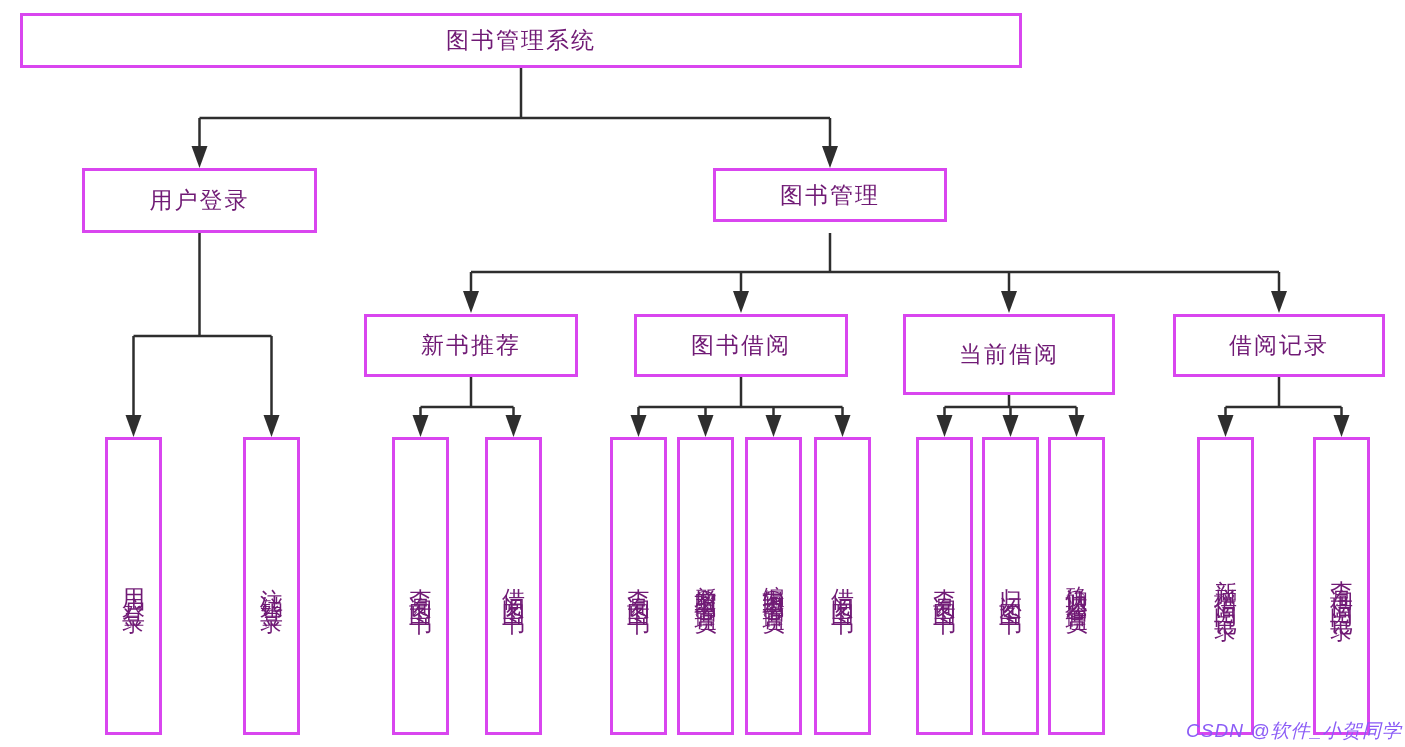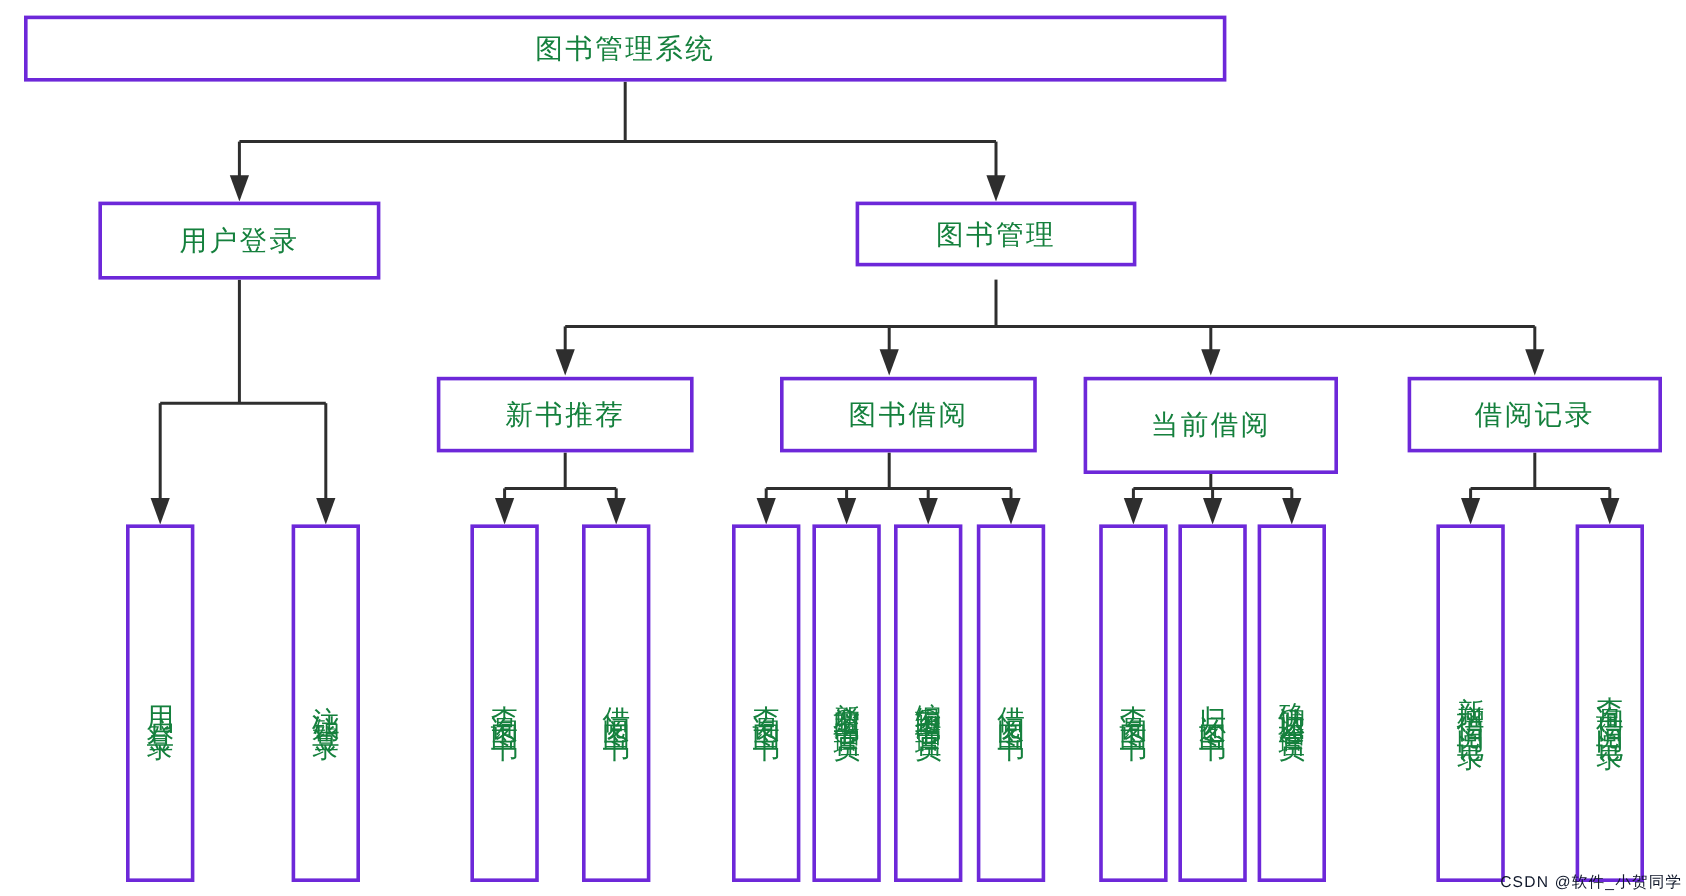--- a/index.html
+++ b/index.html
@@ -13,62 +13,63 @@
   }
   .connectors {
     position: absolute;
     left: 0; top: 0;
     width: 1405px; height: 747px;
   }
   .node {
     position: absolute;
     box-sizing: border-box;
     background: #ffffff;
-    border: 3px solid #6d28d9;
+    border: 3px solid #d946ef;
     display: flex;
     align-items: center;
     justify-content: center;
-    color: #15803d;
+    color: #701a75;
     text-align: center;
   }
   .h-label { font-size: 23px; letter-spacing: 2px; white-space: nowrap; }
   .leaf {
     writing-mode: vertical-rl;
     font-size: 23px;
     letter-spacing: 8px;
     line-height: 1;
   }
   .leaf.tight {
     font-size: 22px;
     letter-spacing: 4px;
   }
   
   .n-root  { left: 20px;  top: 13px;  width: 1002px; height: 55px; }
   .n-l2a   { left: 82px;  top: 168px; width: 235px;  height: 65px; }
   .n-l2b   { left: 713px; top: 168px; width: 234px;  height: 54px; }
   .n-l3a   { left: 364px; top: 314px; width: 214px;  height: 63px; }
-  .n-l3b   { left: 634px; top: 314px; width: 214px;  height: 63px; margin-left: 16px; }
+  .n-l3b   { left: 634px; top: 314px; width: 214px;  height: 63px; }
   .n-l3c   { left: 903px; top: 314px; width: 212px;  height: 81px; }
   .n-l3d   { left: 1173px;top: 314px; width: 212px;  height: 63px; }
   .lf      { top: 437px; width: 57px; height: 298px; }
   .lf1  { left: 105px; }  .lf2  { left: 243px; }
   .lf3  { left: 392px; }  .lf4  { left: 485px; }
   .lf5  { left: 610px; }  .lf6  { left: 677px; }
   .lf7  { left: 745px; }  .lf8  { left: 814px; }
   .lf9  { left: 916px; }  .lf10 { left: 982px; }
   .lf11 { left: 1048px; } .lf12 { left: 1197px; }
   .lf13 { left: 1313px; }
   .watermark {
     position: absolute;
     right: 3px;
     bottom: 3px;
-    font-size: 13px;
+    font-size: 19px;
     letter-spacing: 1px;
-    color: #0f172a;
+    color: #8b5cf6;
     white-space: nowrap;
+    font-style: italic;
   }
 </style>
 </head>
 <body>
 
 <div class="canvas">
 
   <svg class="connectors" viewBox="0 0 1405 747" xmlns="http://www.w3.org/2000/svg">
     <g stroke="#2e2e2e" stroke-width="2.5" fill="none">
 

